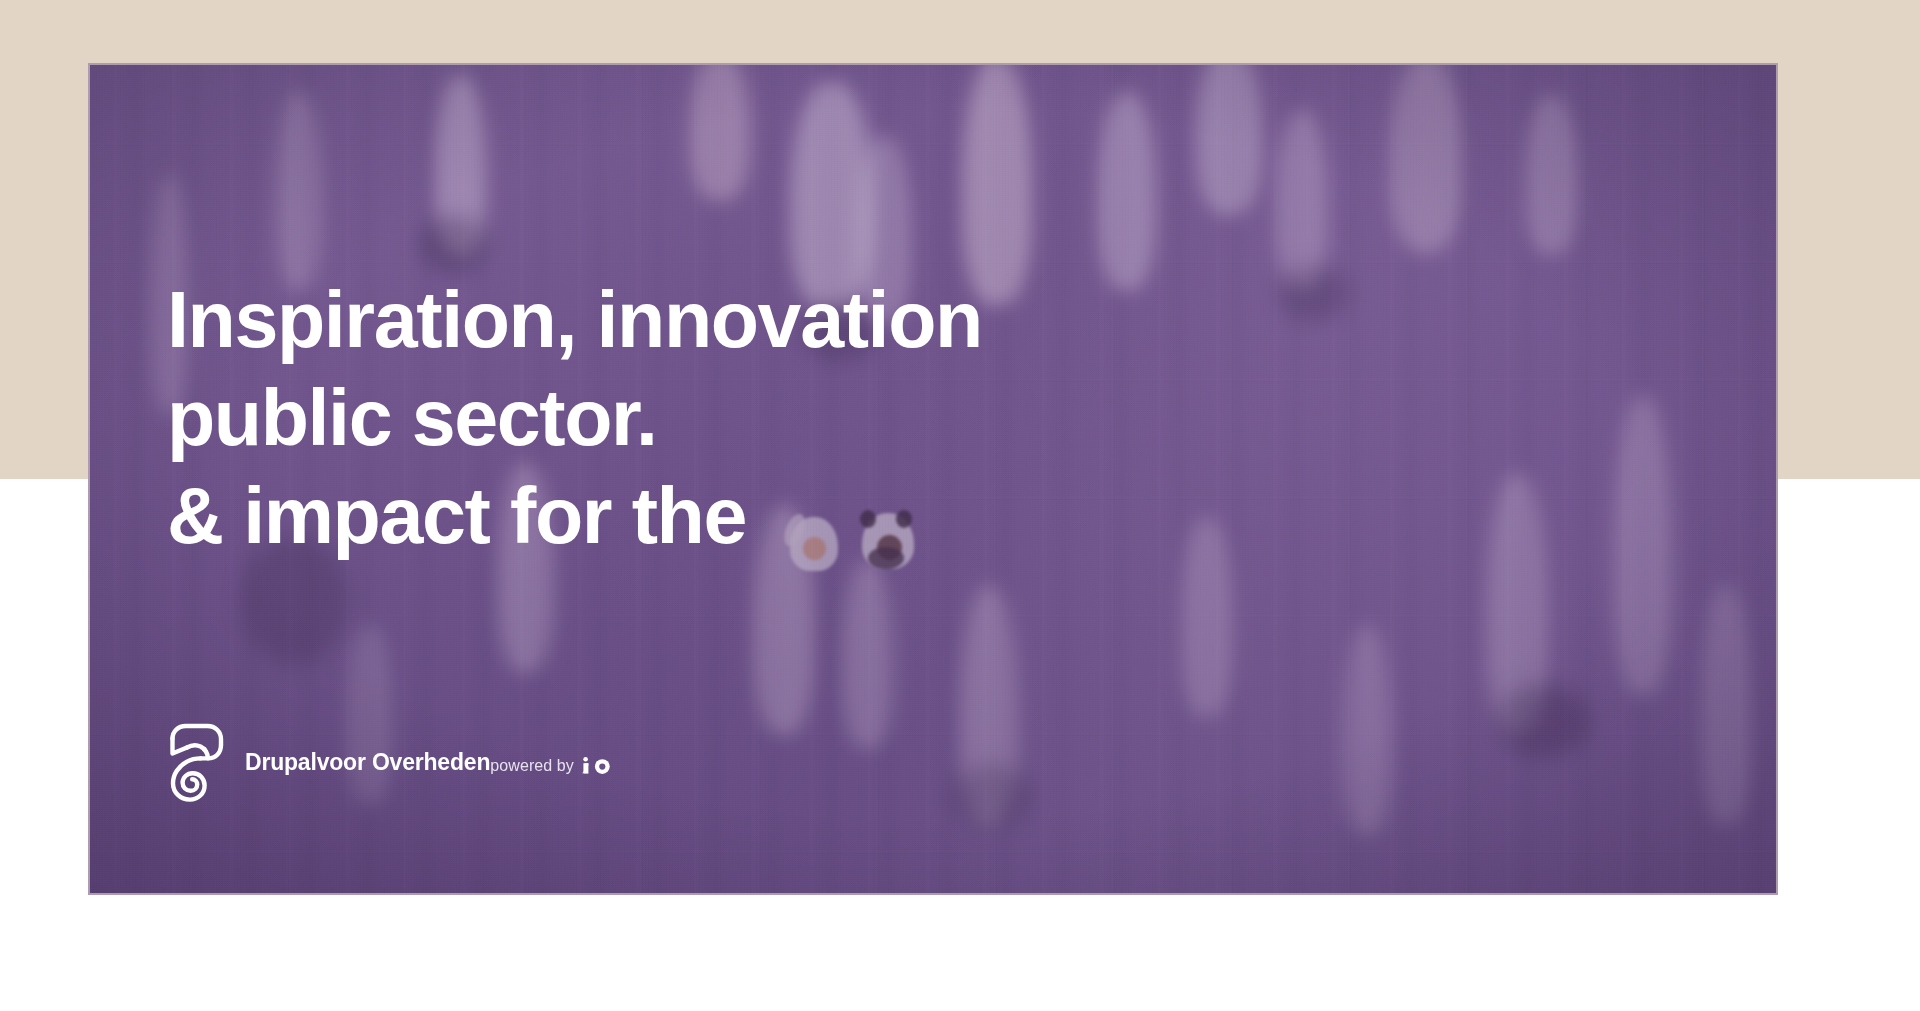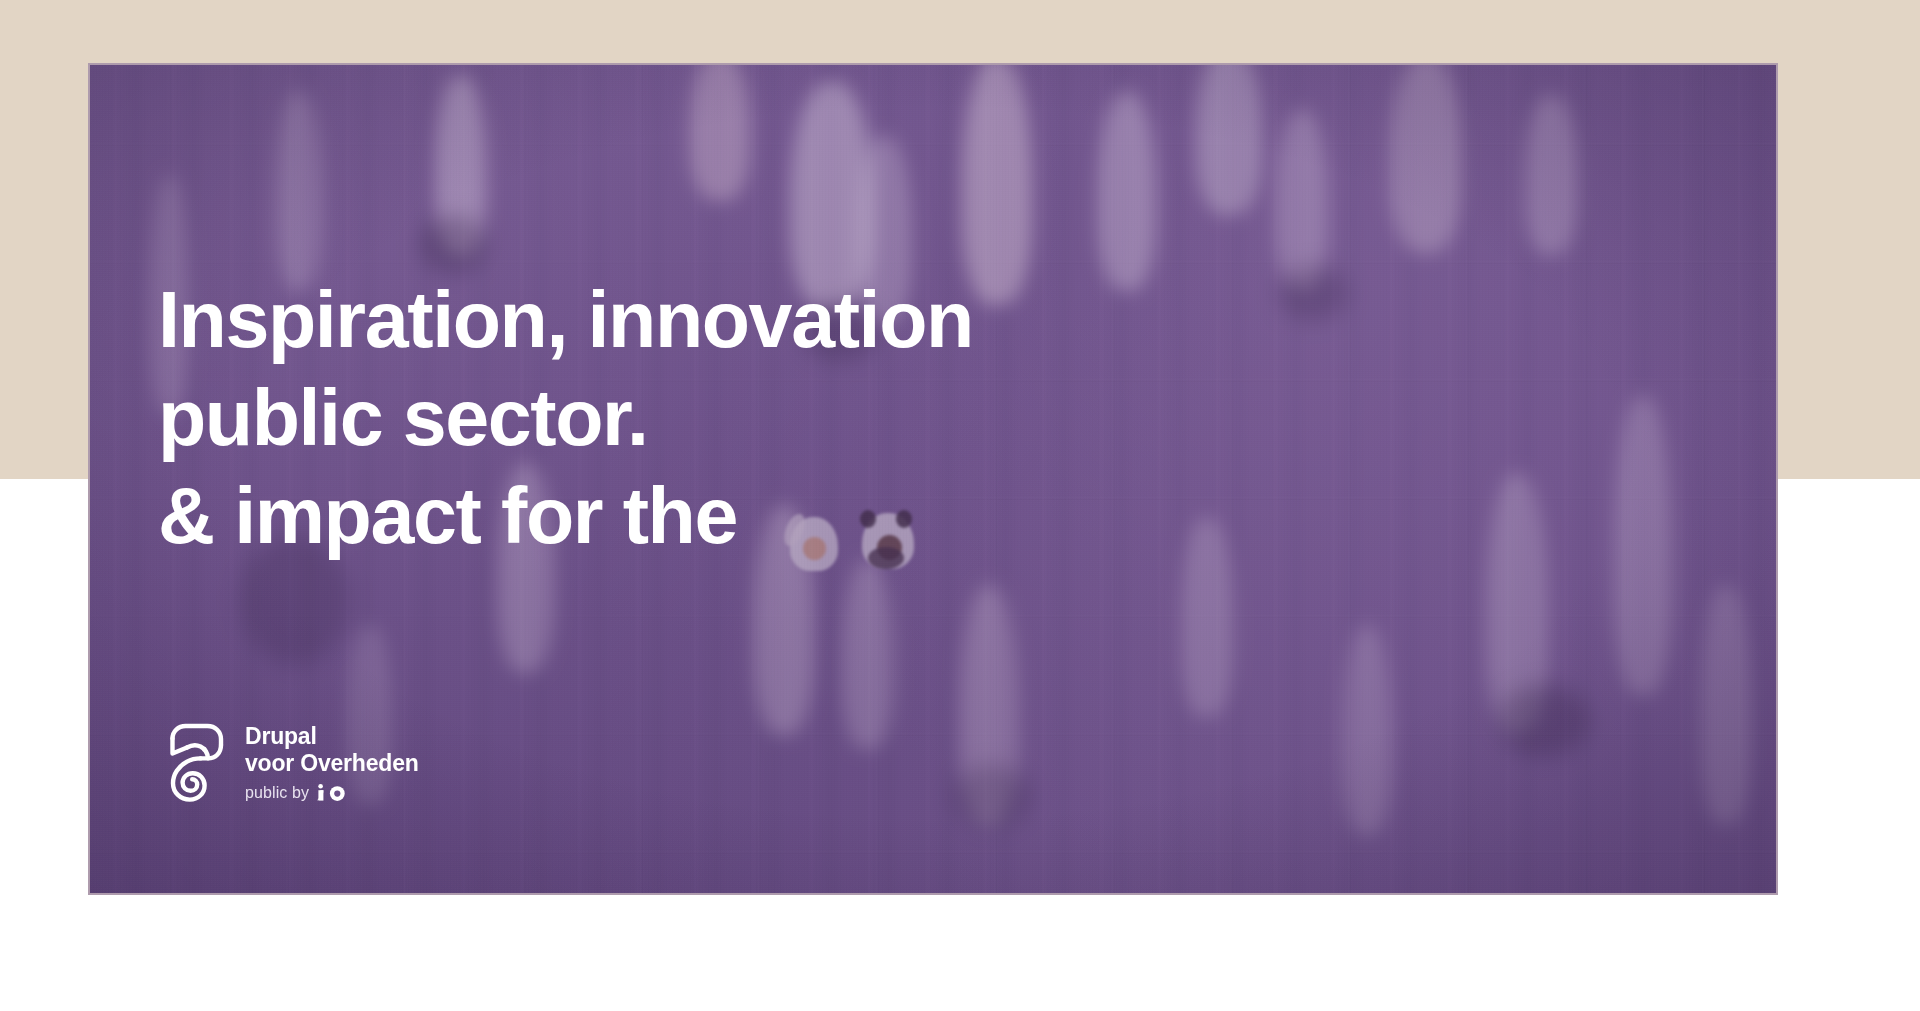--- a/index.html
+++ b/index.html
@@ -175,21 +175,21 @@
     inset: 0;
     opacity: 0.30;
     background-image:
       repeating-linear-gradient(0deg,   rgba(255,255,255,0.035) 0 1px, transparent 1px 2px),
       repeating-linear-gradient(90deg,  rgba(0,0,0,0.035)       0 1px, transparent 1px 3px);
   }
 
   
   .headline {
     position: absolute;
-    left: 68px;
+    left: 77px;
     top: 206px;
     width: 1100px;
     color: #ffffff;
     font-size: 79px;
     font-weight: 700;
     line-height: 98px;
     letter-spacing: -1.4px;
     text-rendering: optimizeLegibility;
   }
   .headline .hl-line { display: block; white-space: pre; }
@@ -199,21 +199,21 @@
     position: absolute;
     left: 77px;
     top: 655px;
     display: flex;
     align-items: center;
     gap: 16px;
   }
 
   .logo-mark { flex: 0 0 auto; width: 62px; height: 84px; display: block; }
 
-  .logo-text { display: flex; flex-direction: column; justify-content: center; }
+  .logo-text { display: flex; flex-direction: row; justify-content: center; }
 
   .logo-name {
     color: #ffffff;
     font-size: 23px;
     font-weight: 700;
     line-height: 27px;
     letter-spacing: -0.2px;
     white-space: pre;
   }
 
@@ -327,21 +327,21 @@
                    C30.2 61.4 28 59.2 25.2 59.2"></path>
         </g>
         <circle cx="37.4" cy="29.4" r="2.3" fill="#ffffff"></circle>
       </svg>
 
       <div class="logo-text">
         <span class="logo-name">Drupal</span>
         <span class="logo-name">voor Overheden</span>
 
         <div class="logo-powered">
-          <span class="logo-powered-text">public by</span>
+          <span class="logo-powered-text">powered by</span>
           <svg class="io-mark" viewBox="0 0 30 17" aria-hidden="true">
 
             <circle cx="4.6" cy="2.3" r="2.3" fill="#ffffff"></circle>
             <path d="M7.4 6.2 C7.4 11.6 5.0 15.4 0.9 16.6
                      C3.2 15.0 4.3 11.6 4.3 6.2 Z" fill="#ffffff"></path>
             <path d="M2.4 6.2 L7.4 6.2 L7.4 16.6 L2.4 16.6 Z" fill="#ffffff"></path>
 
             <circle cx="21.3" cy="9.6" r="7.4" fill="#ffffff"></circle>
             <circle cx="21.3" cy="9.6" r="3.1" fill="#6a4f87"></circle>
           </svg>

